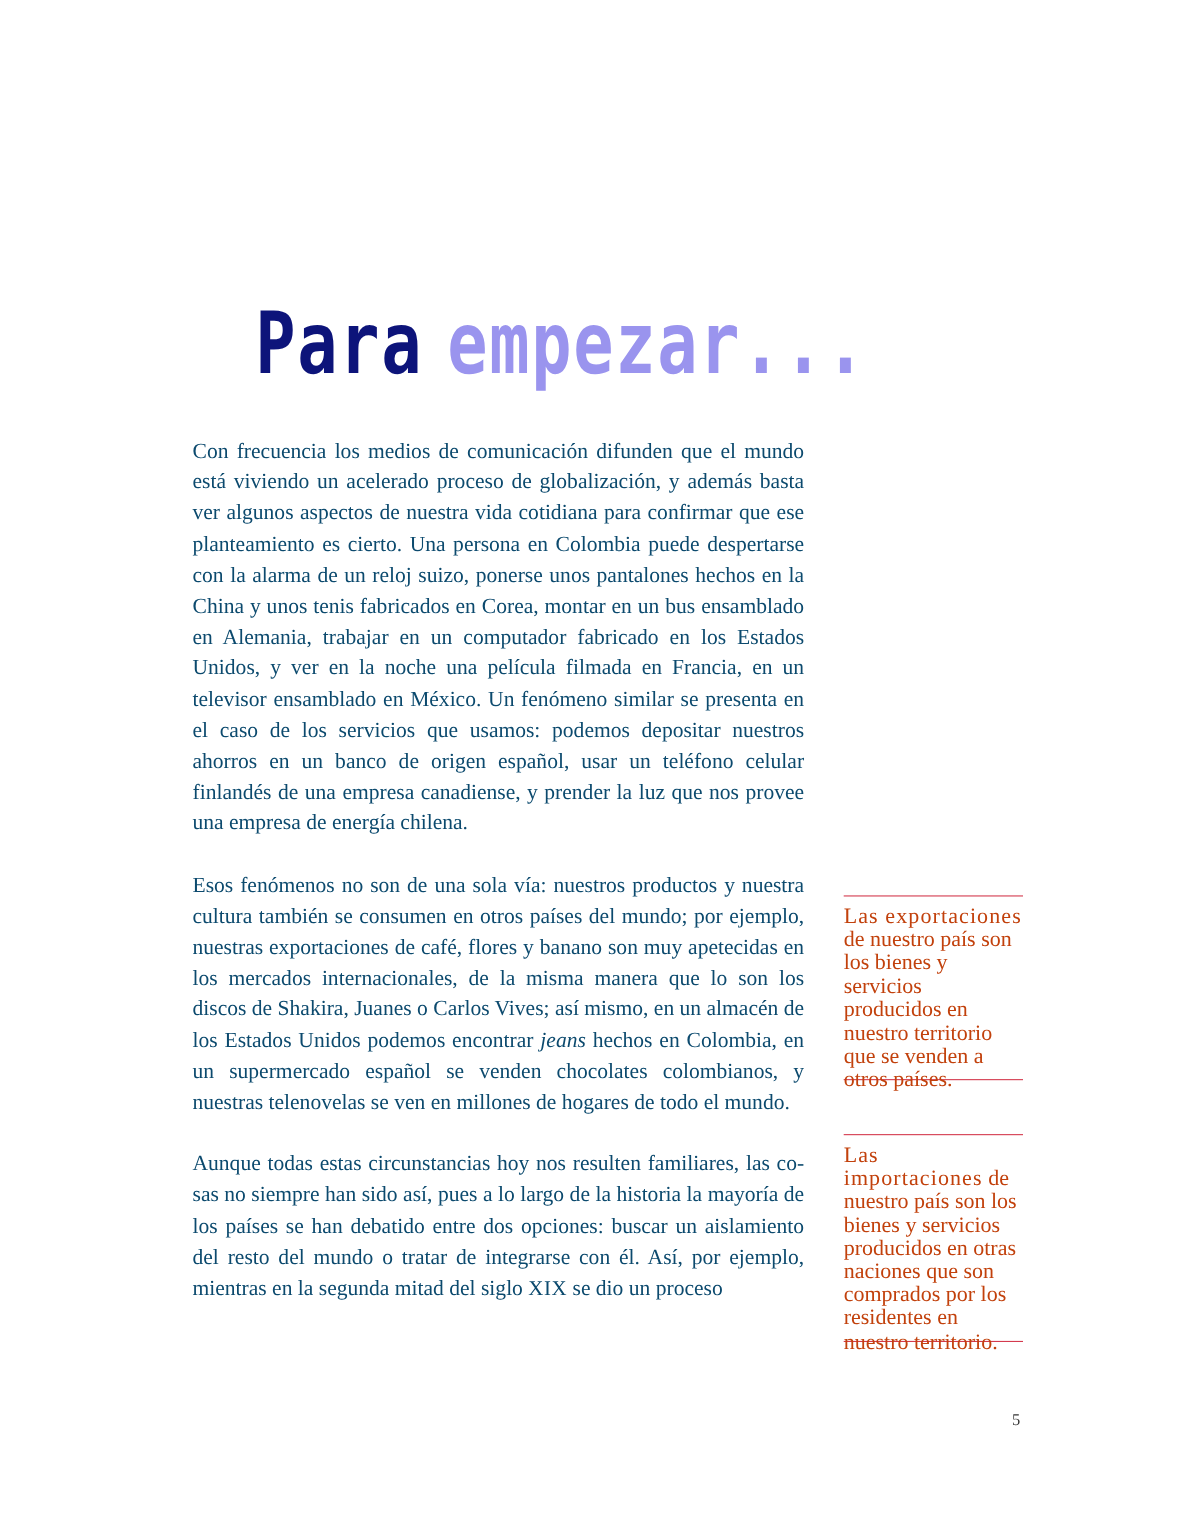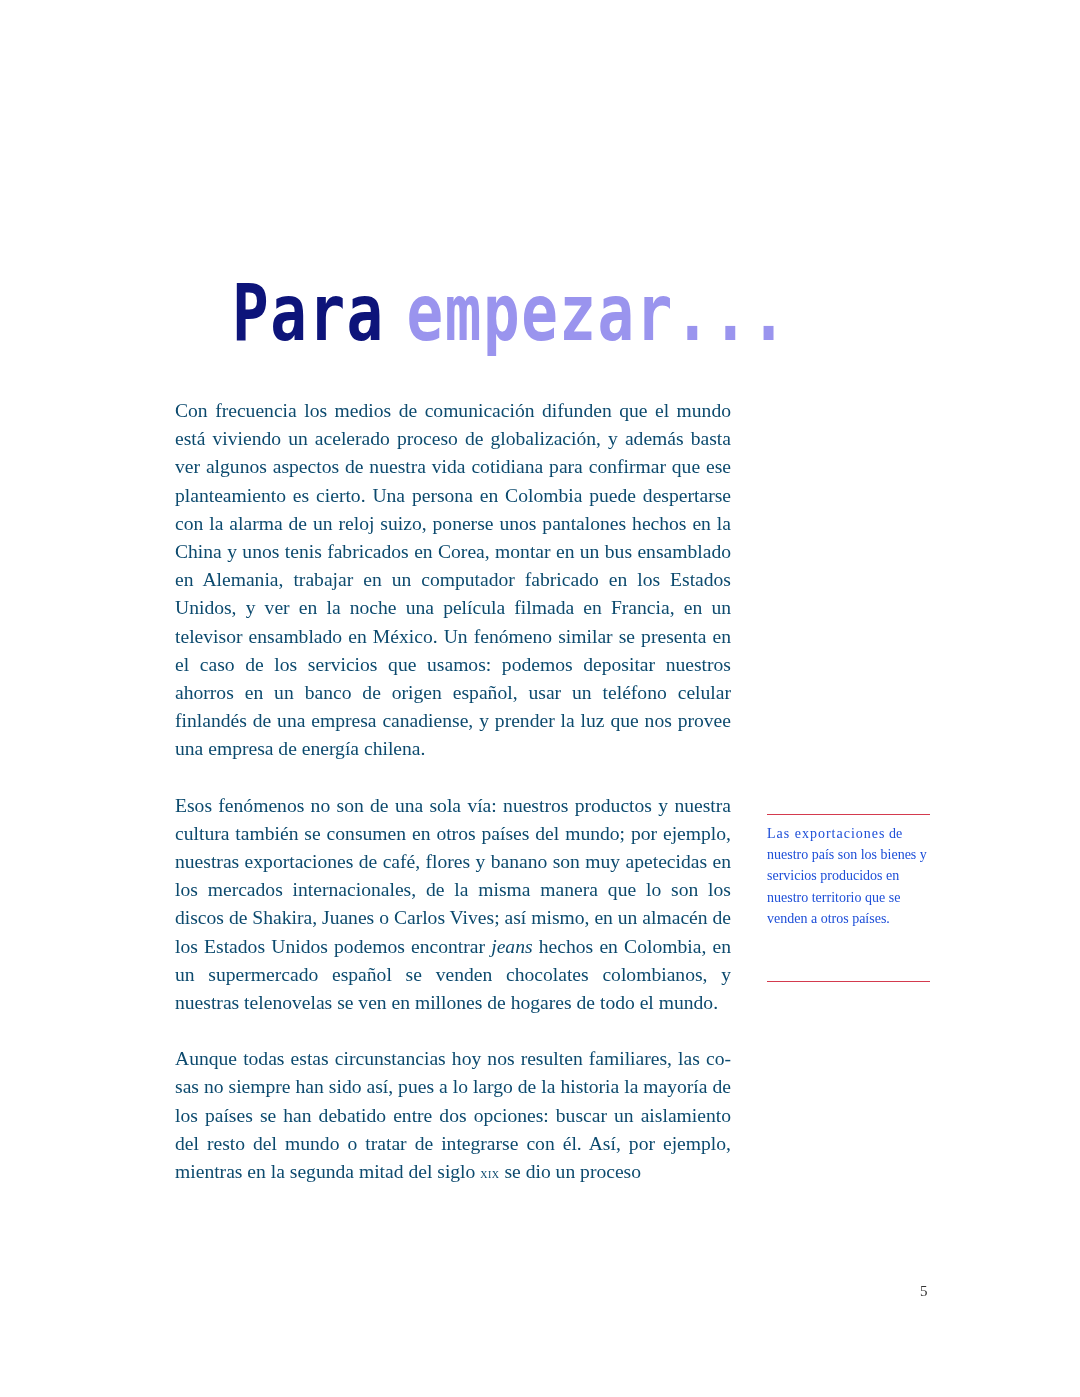--- a/index.html
+++ b/index.html
@@ -19,27 +19,27 @@
     .title .w2 { color: #9a94ee; margin-left: 28px; }
 
     .body-col {
       position: absolute; left: 175px; top: 397px; width: 556px;
       font-family: "Liberation Serif", serif;
       font-size: 19.6px; line-height: 28.2px; color: #0c4a6e;
       text-align: justify;
     }
     .body-col p { margin: 0 0 28px 0; hyphens: manual; }
     .body-col p.p2 { margin-top: 0; }
-    .sc { font-size: 10px; letter-spacing: 0.5px; }
+    .sc { font-size: 19px; letter-spacing: 0.5px; }
 
     .sidebar-box {
       position: absolute; left: 767px; width: 163px;
       border-top: 1.5px solid #d43a4e; border-bottom: 1.5px solid #d43a4e;
       font-family: "Liberation Serif", serif;
-      color: #1d4ed8; font-size: 14px; line-height: 21.2px;
+      color: #c2410c; font-size: 20px; line-height: 21.2px;
       padding: 8px 0 8px 0;
     }
     .sidebar-box .term { letter-spacing: 1px; }
     .box1 { top: 814px; height: 150px; }
     .box2 { top: 1031px; height: 171px; }
 
     .page-number {
       position: absolute; left: 920px; top: 1283px;
       font-family: "Liberation Serif", serif; font-size: 15px; color: #333;
     }
@@ -58,15 +58,19 @@
     <p>Con frecuencia los medios de comunicación difunden que el mundo está viviendo un acelerado proceso de globalización, y además basta ver algunos aspectos de nuestra vida cotidiana para confirmar que ese planteamiento es cierto. Una persona en Colombia puede des­pertarse con la alarma de un reloj suizo, ponerse unos pantalones hechos en la China y unos tenis fabricados en Corea, montar en un bus ensamblado en Alemania, trabajar en un computador fabricado en los Estados Unidos, y ver en la noche una película filmada en Francia, en un televisor ensamblado en México. Un fenómeno simi­lar se presenta en el caso de los servicios que usamos: podemos depositar nuestros ahorros en un banco de origen español, usar un teléfono celular finlandés de una empresa canadiense, y prender la luz que nos provee una empresa de energía chilena.</p>
     <p class="p2"><span>Esos fenómenos no son de una sola vía: nuestros productos y nuestra cultura también se consumen en otros países del mundo; por ejem­plo, nuestras exportaciones de café, flores y banano son muy apetecidas en los mercados internacionales, de la misma manera que lo son los discos de Shakira, Juanes o Carlos Vives; así mismo, en un almacén de los Estados Unidos podemos encontrar </span><em>jeans</em><span> hechos en Colombia, en un supermercado español se venden chocolates co­lombianos, y nuestras telenovelas se ven en millones de hogares de todo el mundo.</span></p>
     <p><span>Aunque todas estas circunstancias hoy nos resulten familiares, las co­sas no siempre han sido así, pues a lo largo de la historia la mayoría de los países se han debatido entre dos opciones: buscar un aisla­miento del resto del mundo o tratar de integrarse con él. Así, por ejemplo, mientras en la segunda mitad del siglo </span><span class="sc">XIX</span><span> se dio un proceso</span></p>
   </div>
 
   <div class="sidebar-box box1">
     <span class="term">Las exportaciones</span>
     <span>de nuestro país son los bienes y servicios producidos en nuestro territorio que se venden a otros países.</span>
   </div>
 
+  <div class="sidebar-box box2">
+    <span class="term">Las importaciones</span>
+    <span>de nuestro país son los bienes y servicios producidos en otras naciones que son comprados por los residentes en nuestro territorio.</span>
+  </div>
 
   <div class="page-number">5</div>
 </div>
 
 </body></html>

